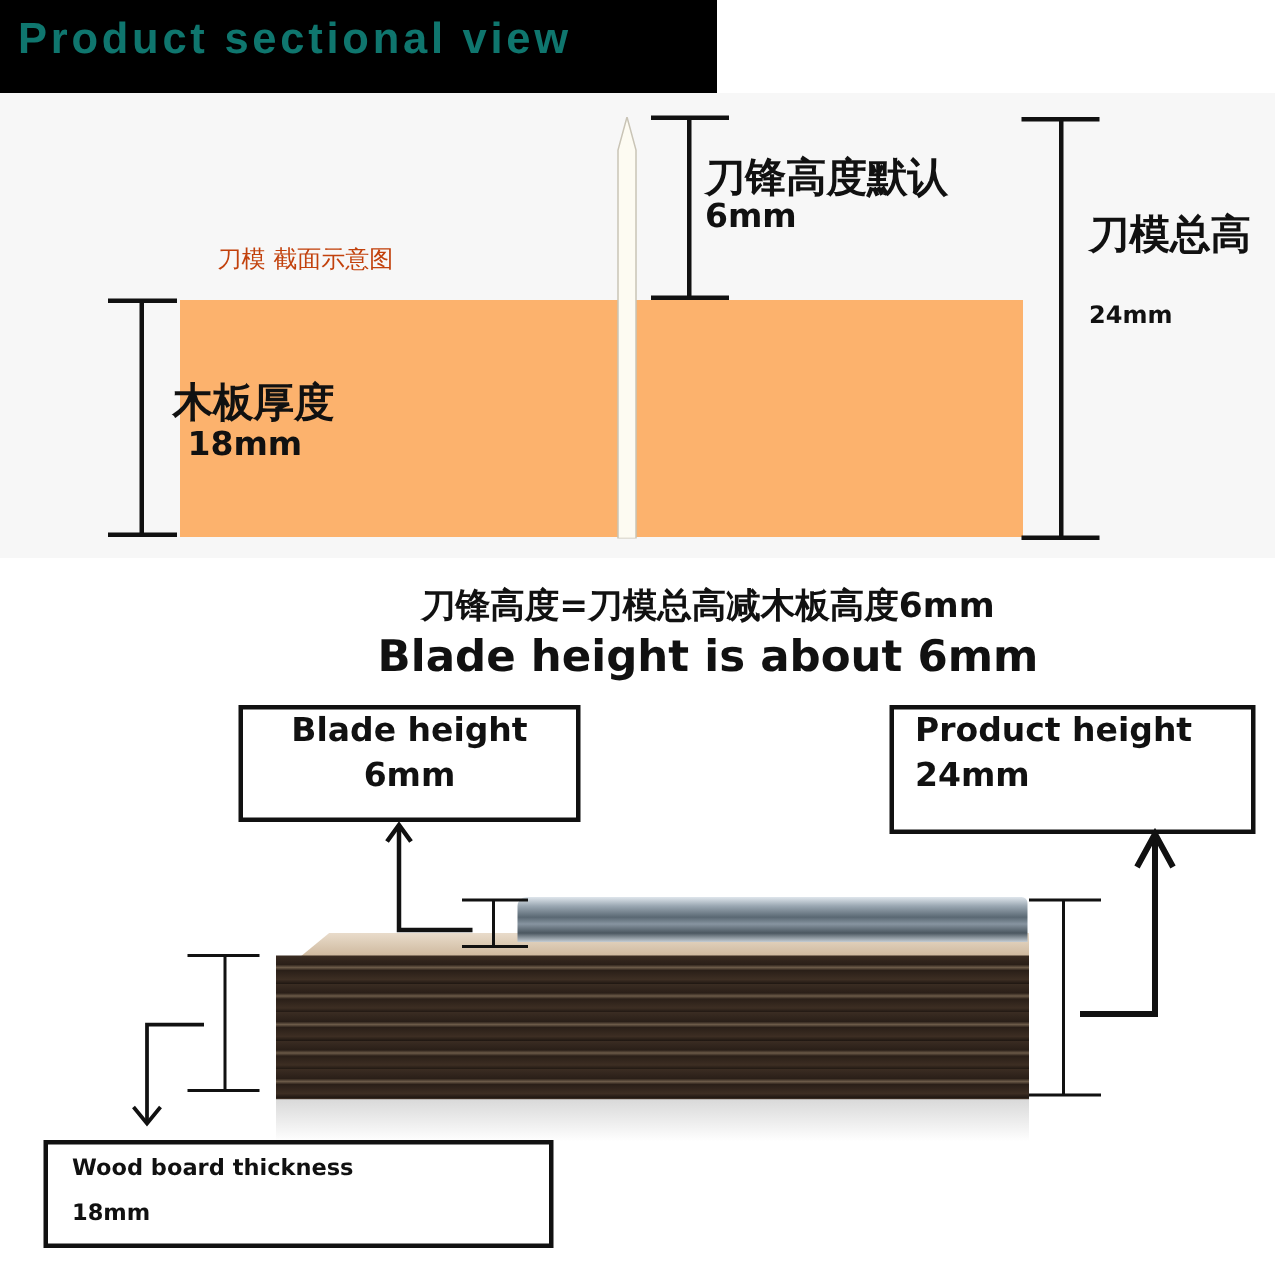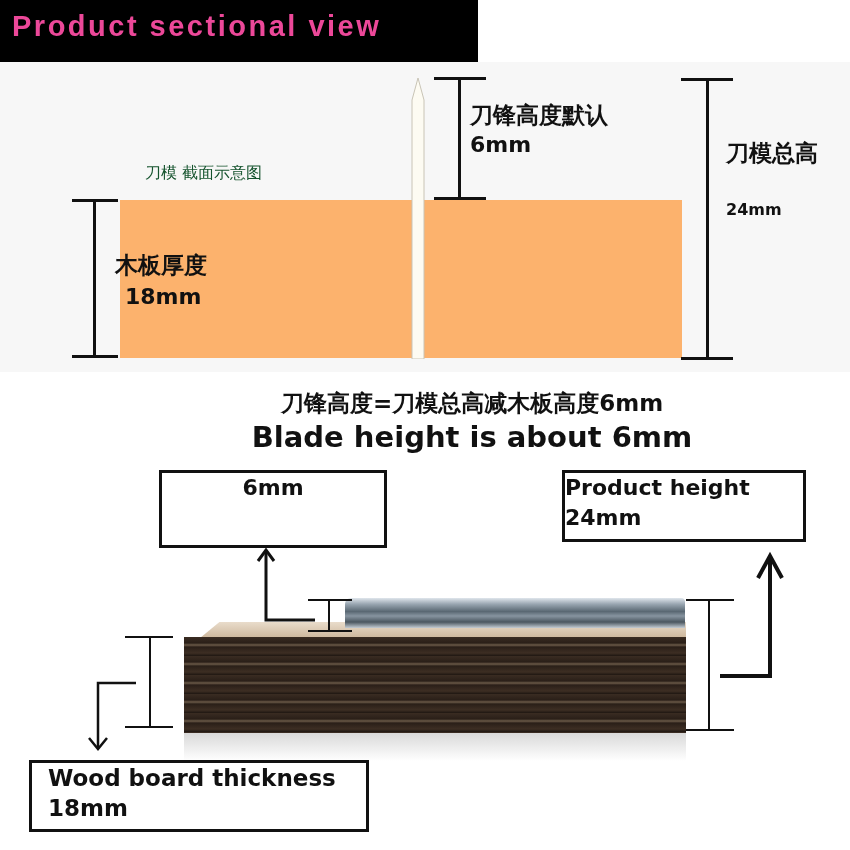--- a/index.html
+++ b/index.html
@@ -1,27 +1,27 @@
 <!DOCTYPE html>
 <html><head>
 <meta charset="utf-8">
 <style>
   html,body{margin:0;padding:0;}
   body{width:850px;height:850px;position:relative;background:#ffffff;overflow:hidden;font-family:"DejaVu Sans","Liberation Sans",sans-serif;color:#111;}
   .abs{position:absolute;}
   .title-bar{left:0;top:0;width:478px;height:62px;background:#000;}
-  .title-text{left:12px;top:10px;color:#ec4899;font-weight:bold;font-size:29px;letter-spacing:2.5px;white-space:nowrap;font-family:"Liberation Sans","DejaVu Sans",sans-serif;}
+  .title-text{left:12px;top:10px;color:#0f766e;font-weight:bold;font-size:29px;letter-spacing:2.5px;white-space:nowrap;font-family:"Liberation Sans","DejaVu Sans",sans-serif;}
   .top-panel{left:0;top:62px;width:850px;height:310px;background:#f7f7f7;}
   .board{left:120px;top:200px;width:562px;height:158px;background:#fcb26d;}
   .blade{left:411px;top:78px;width:14px;height:281px;}
   .vline{width:3px;background:#111;}
   .hline{height:3px;background:#111;}
-  .lbl-cn{font-weight:bold;font-size:23px;white-space:nowrap;}
+  .lbl-cn{font-weight:bold;font-size:27px;white-space:nowrap;}
   .lbl-num{font-weight:bold;font-size:22px;white-space:nowrap;}
-  .caption{font-size:16px;color:#14532d;white-space:nowrap;}
+  .caption{font-size:16px;color:#c2410c;white-space:nowrap;}
   .formula{left:0;width:850px;text-align:center;font-weight:bold;white-space:nowrap;margin-left:47px;}
   .box{border:3px solid #111;background:#fff;font-weight:bold;font-size:22px;line-height:30px;}
   .photo{left:184px;top:637px;width:502px;height:96px;overflow:hidden;
     background:repeating-linear-gradient(180deg,#3a2c22 0px,#2a1f18 6px,#6b5a48 8px,#2a1f18 10px,#3d2e23 16px,#1e1611 19px);}
   .photo-top{left:200px;top:622px;width:486px;height:16px;background:linear-gradient(180deg,#e9dccb,#cdb79c);clip-path:polygon(4% 0,100% 0,100% 100%,0 100%);}
   .steel{left:345px;top:598px;width:340px;height:30px;border-radius:6px 4px 0 0;
     background:linear-gradient(180deg,#dfe6ec 0%,#9aa7b2 20%,#5a6873 45%,#8794a0 60%,#4b5760 80%,#c5cdd4 100%);}
   .shadow{left:184px;top:733px;width:502px;height:28px;background:linear-gradient(180deg,#d9d9d9,rgba(255,255,255,0));}
 </style>
 </head>
@@ -60,45 +60,46 @@
 
 <div class="abs formula" style="top:388px;font-size:23px;">刀锋高度=刀模总高减木板高度6mm</div>
 <div class="abs formula" style="top:420px;font-size:29px;">Blade height is about 6mm</div>
 
 <div class="abs photo-top"></div>
 <div class="abs steel"></div>
 <div class="abs photo"></div>
 <div class="abs shadow"></div>
 
 <div class="abs box" style="left:159px;top:470px;width:222px;height:72px;text-align:center;">
+  <div>Blade height</div>
   <div>6mm</div>
 </div>
 <svg class="abs" style="left:255px;top:545px;" width="80" height="90">
   <polyline points="11,5 11,75 60,75" fill="none" stroke="#111" stroke-width="3"></polyline>
   <polyline points="3,16 11,5 19,16" fill="none" stroke="#111" stroke-width="3"></polyline>
 </svg>
 <div class="abs hline" style="left:308px;top:599px;width:44px;height:2px;"></div>
 <div class="abs vline" style="left:328px;top:600px;height:30px;width:2px;"></div>
 <div class="abs hline" style="left:308px;top:630px;width:44px;height:2px;"></div>
 
-<div class="abs box" style="left:562px;top:470px;width:244px;height:72px;box-sizing:border-box;">
+<div class="abs box" style="left:593px;top:470px;width:244px;height:86px;padding-left:14px;box-sizing:border-box;">
   <div>Product height</div>
   <div>24mm</div>
 </div>
 <svg class="abs" style="left:715px;top:548px;" width="70" height="140">
   <polyline points="5,128 55,128 55,8" fill="none" stroke="#111" stroke-width="4"></polyline>
   <polyline points="43,30 55,8 67,30" fill="none" stroke="#111" stroke-width="4"></polyline>
 </svg>
 <div class="abs hline" style="left:686px;top:599px;width:48px;height:2px;"></div>
 <div class="abs vline" style="left:708px;top:600px;height:130px;width:2px;"></div>
 <div class="abs hline" style="left:686px;top:729px;width:48px;height:2px;"></div>
 
 <div class="abs hline" style="left:125px;top:636px;width:48px;height:2px;"></div>
 <div class="abs vline" style="left:149px;top:637px;height:90px;width:2px;"></div>
 <div class="abs hline" style="left:125px;top:726px;width:48px;height:2px;"></div>
 <svg class="abs" style="left:84px;top:680px;" width="60" height="75">
   <polyline points="52,3 14,3 14,68" fill="none" stroke="#111" stroke-width="2.5"></polyline>
   <polyline points="5,58 14,69 23,58" fill="none" stroke="#111" stroke-width="2.5"></polyline>
 </svg>
-<div class="abs box" style="left:29px;top:760px;width:340px;height:72px;padding-left:16px;box-sizing:border-box;font-size:23px;">
+<div class="abs box" style="left:29px;top:760px;width:340px;height:72px;padding-left:16px;box-sizing:border-box;font-size:15px;">
   <div>Wood board thickness</div>
   <div>18mm</div>
 </div>
 
 </body></html>

